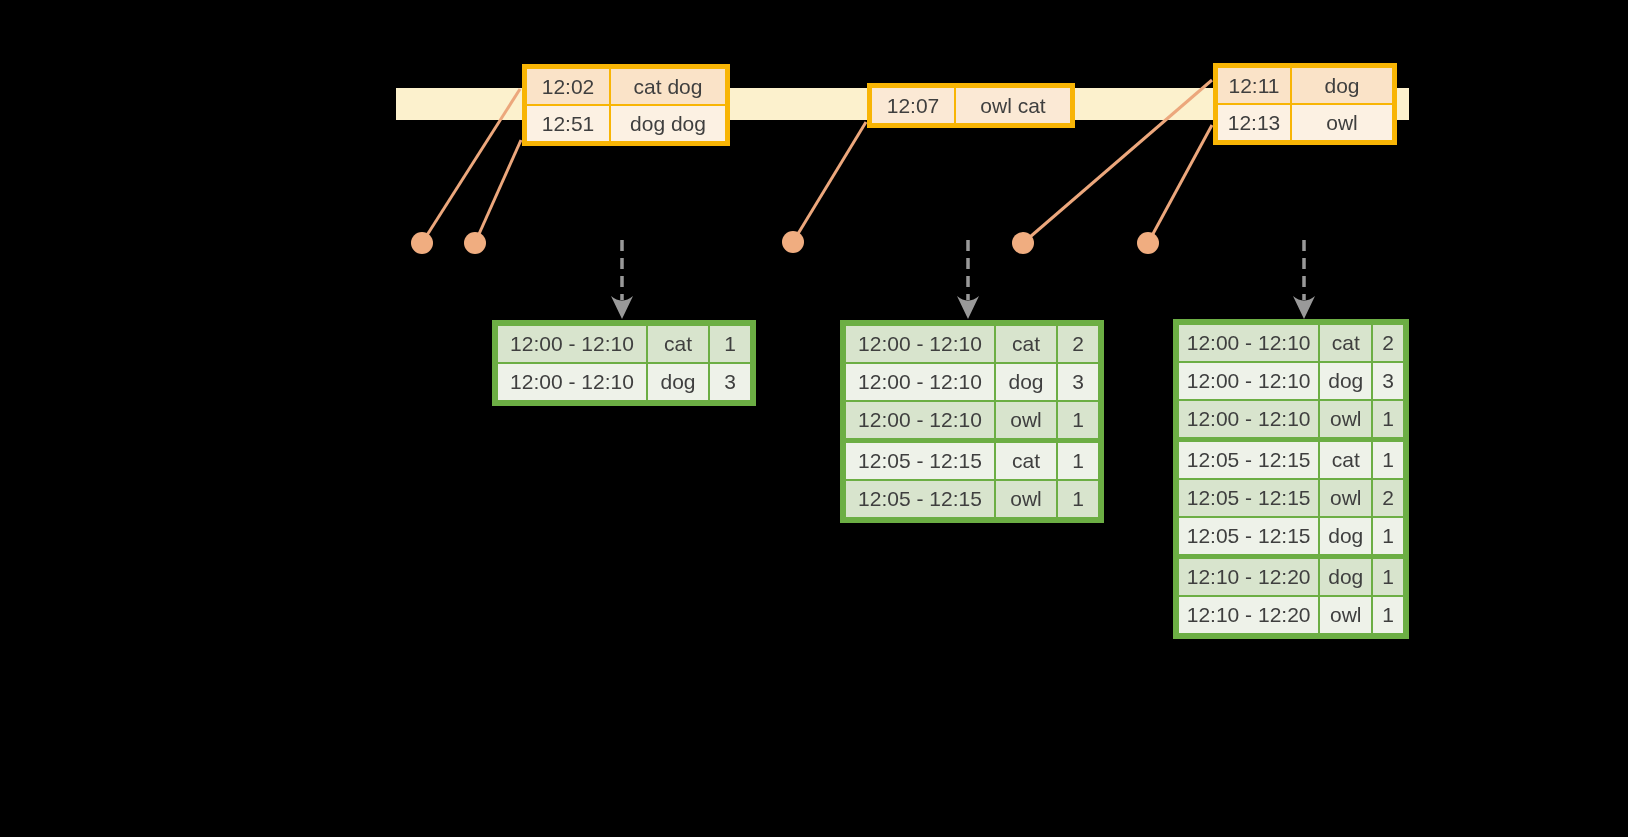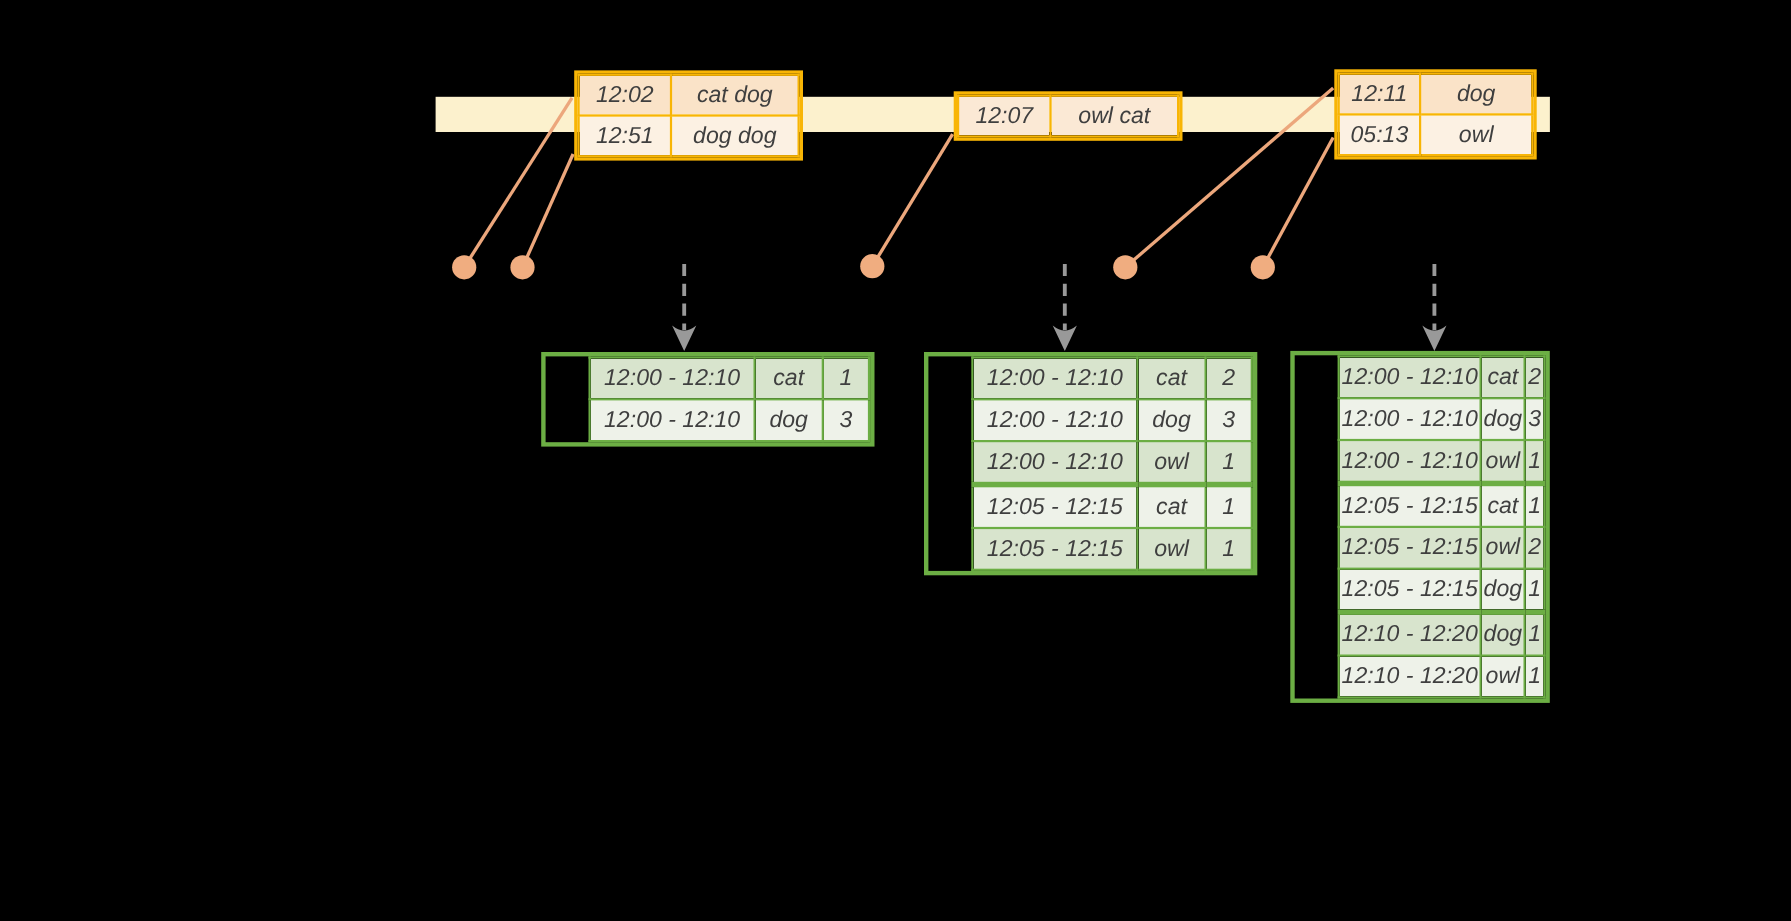--- a/index.html
+++ b/index.html
@@ -1,18 +1,18 @@
 <!DOCTYPE html>
 <html style="--background: #000000; --timeline-fill: #FCF1CD; --event-border: #F8B505; --event-row-dark: #FAE3C8; --event-row-light: #FCF1E3; --event-row-mid: #FBE9D5; --connector: #ECA77C; --dot-fill: #F0AD80; --trigger-arrow: #999999; --result-border: #6CAE44; --result-row-dark: #D8E4CD; --result-row-light: #EEF2E9; --text: #3F3F3F;"><head>
 <meta charset="utf-8">
 <style>
   html,body{margin:0;padding:0;background:#000;}
   #canvas{
     position:relative;width:1409px;height:837px;background:var(--background,#000);
-    font-family:"Liberation Sans", sans-serif;color:var(--text,#3f3f3f);overflow:hidden;font-style:italic;
+    font-family:"Liberation Sans", sans-serif;color:var(--text,#3f3f3f);overflow:hidden;
   }
   #overlay-svg{position:absolute;left:0;top:0;width:1628px;height:837px;}
   .timeline-band{fill:var(--timeline-fill);}
   .timeline-head{fill:var(--timeline-fill);}
   .connector{stroke:var(--connector);stroke-width:3;}
   .event-dot{fill:var(--dot-fill);}
   .trigger-line{stroke:var(--trigger-arrow);stroke-width:3.5;}
   .trigger-head{fill:var(--trigger-arrow);}
 
   .tbl-wrap{position:absolute;}
@@ -27,21 +27,21 @@
   .event-wrap td{border:2px solid var(--event-border);height:35px;}
   .event-wrap tr.row-dark  td{background:var(--event-row-dark);}
   .event-wrap tr.row-light td{background:var(--event-row-light);}
   .event-table-2 tr td{background:var(--event-row-mid) !important;}
   .event-table-1 td:nth-child(1),.event-table-2 td:nth-child(1){width:82px;}
   .event-table-1 td:nth-child(2),.event-table-2 td:nth-child(2){width:114px;}
   .event-table-3 td:nth-child(1){width:72px;}
   .event-table-3 td:nth-child(2){width:100px;}
 
   
-  .result-wrap{border:4px solid var(--result-border);padding-left:39px;}
+  .result-wrap{border:4px solid var(--result-border);}
   .result-wrap td{border:2px solid var(--result-border);height:36px;}
   .result-wrap tr.row-dark  td{background:var(--result-row-dark);}
   .result-wrap tr.row-light td{background:var(--result-row-light);}
   .result-wrap tr.group-start td{border-top:5px solid var(--result-border);}
   .result-wrap td:nth-child(1){width:148px;}
   .result-wrap td:nth-child(2){width:60px;margin-left:27px;}
   .result-wrap td:nth-child(3){width:40px;}
 
   #event-table-1{left:522px;top:64px;}
   #event-table-2{left:867px;top:83px;}
@@ -111,21 +111,21 @@
       </table>
   </div>
   <div id="event-table-3" class="tbl-wrap event-wrap event-table-3">
     <table>
         <tbody>
           <tr class="row-dark">
             <td>12:11</td>
             <td>dog</td>
           </tr>
           <tr class="row-light">
-            <td>05:13</td>
+            <td>12:13</td>
             <td>owl</td>
           </tr>
         </tbody>
       </table>
   </div>
 
   <div id="result-table-1" class="tbl-wrap result-wrap">
     <table>
         <tbody>
           <tr class="row-dark">

